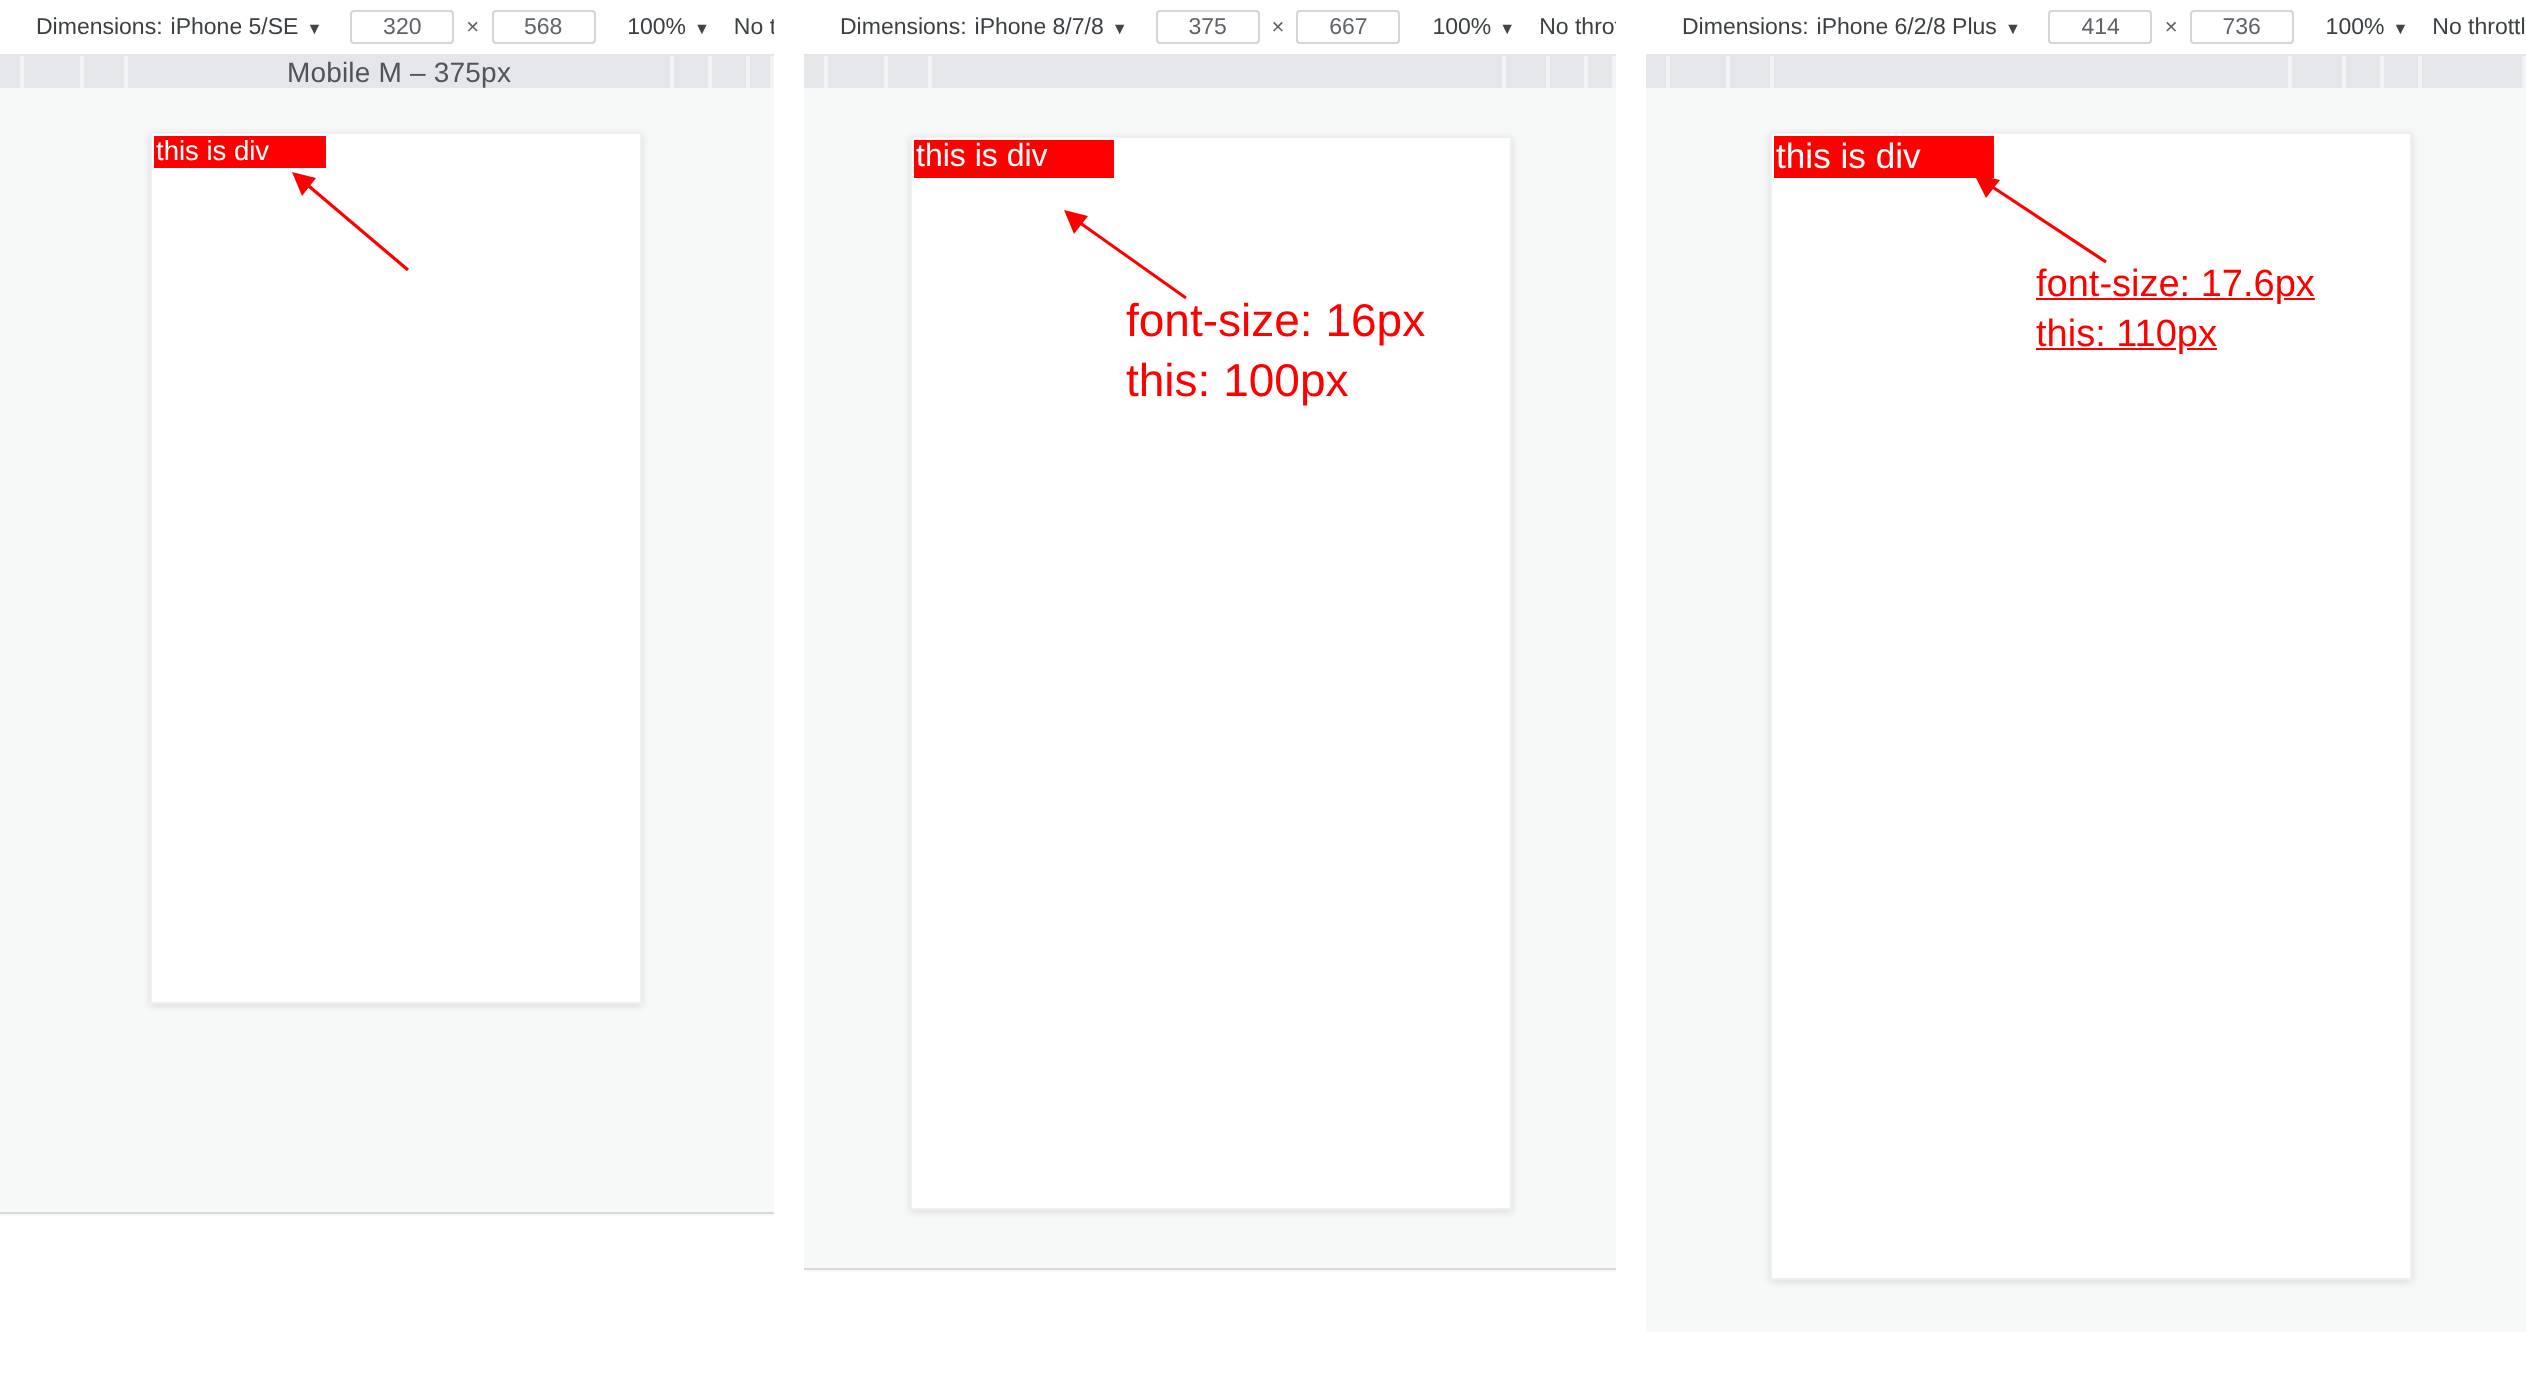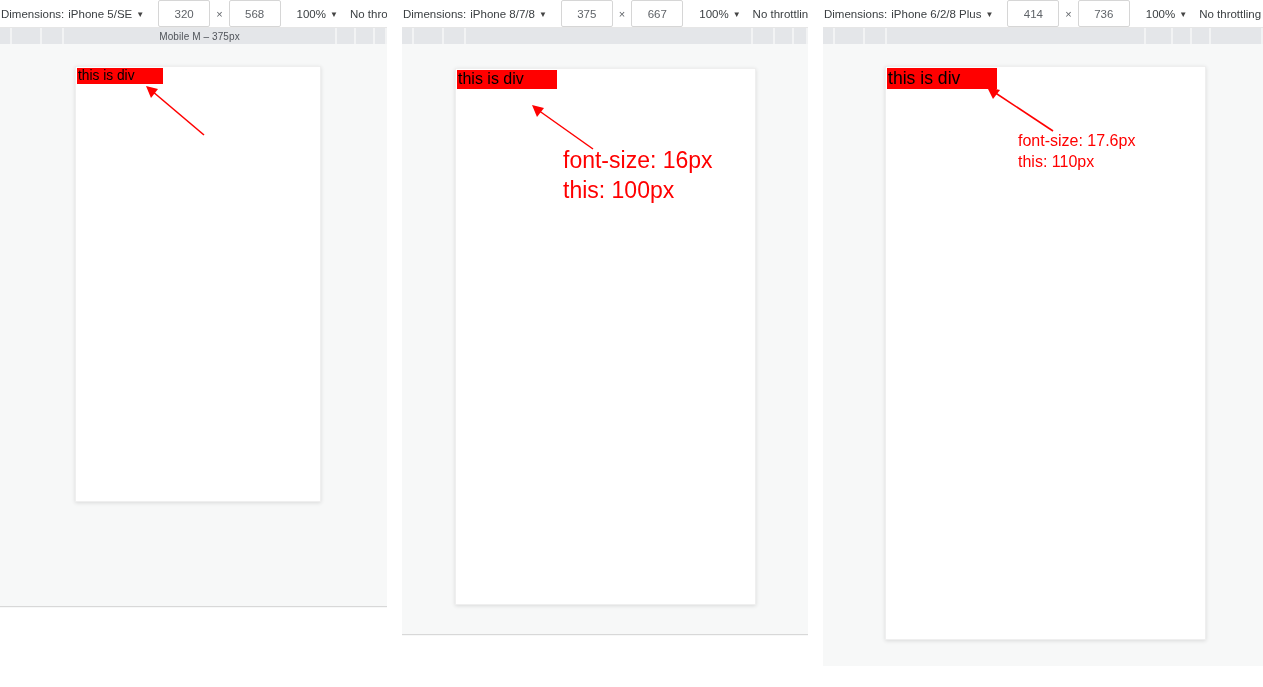--- a/index.html
+++ b/index.html
@@ -36,21 +36,21 @@
   .device-toolbar {
     position: absolute;
     top: 0;
     left: 0;
     right: 0;
     height: 28px;
     background: #ffffff;
     border-bottom: 1px solid #e6e6e6;
     display: flex;
     align-items: center;
-    padding-left: 1px;
+    padding-left: 18px;
     white-space: nowrap;
     font-size: 11.5px;
     color: #3c4043;
   }
 
   .device-select {
     display: flex;
     align-items: center;
     gap: 4px;
     cursor: default;
@@ -66,21 +66,21 @@
 
   .dim-fields {
     display: flex;
     align-items: center;
     margin-left: 14px;
     gap: 6px;
   }
 
   .dim-input {
     width: 52px;
-    height: 27px;
+    height: 17px;
     border: 1px solid #d6d6d6;
     border-radius: 2px;
     background: #fff;
     font-family: "Liberation Sans", sans-serif;
     font-size: 11.5px;
     color: #5f6368;
     text-align: center;
     line-height: 15px;
     cursor: text;
   }
@@ -124,40 +124,40 @@
     cursor: pointer;
     position: relative;
   }
   .mq-seg.main {
     flex: 1 1 auto;
     display: flex;
     align-items: center;
     justify-content: center;
   }
   .mq-label {
-    font-size: 10px;
+    font-size: 14px;
     color: #50545a;
     letter-spacing: 0.1px;
   }
 
   
   .viewport {
     position: absolute;
     background: #ffffff;
     border: 1px solid #efefef;
     box-shadow: 0 1px 4px rgba(0,0,0,0.12);
     overflow: hidden;
   }
 
   .red-div {
     position: absolute;
     left: 1px;
     top: 1px;
     background: #ff0000;
-    color: #000000;
+    color: #ffffff;
     font-family: "Liberation Sans", sans-serif;
     white-space: nowrap;
     overflow: hidden;
     line-height: 1.18;
     padding-left: 1px;
   }
 
   
   .annotation {
     position: absolute;
@@ -319,19 +319,19 @@
 
     <div class="viewport" style="left:62px; top:66px; width:321px; height:574px;">
       <div class="red-div" style="width:110px; font-size:17.6px;">this is div</div>
     </div>
 
     <svg class="arrow-svg" style="left:0px; top:0px; width:440px; height:666px;">
       <line x1="230" y1="131" x2="171" y2="92" stroke="#ff0000" stroke-width="1.6"></line>
       <polygon points="164,87 177,90 170,99" fill="#ff0000"></polygon>
     </svg>
 
-    <div class="annotation" style="left:195px; top:130px; font-size:16px;">
+    <div class="annotation" style="left:195px; top:130px; font-size:19px;text-decoration:underline;">
       <span class="line">font-size: 17.6px</span>
       <span class="line">this: 110px</span>
     </div>
   </div>
 
 </div>
 
 </body></html>

